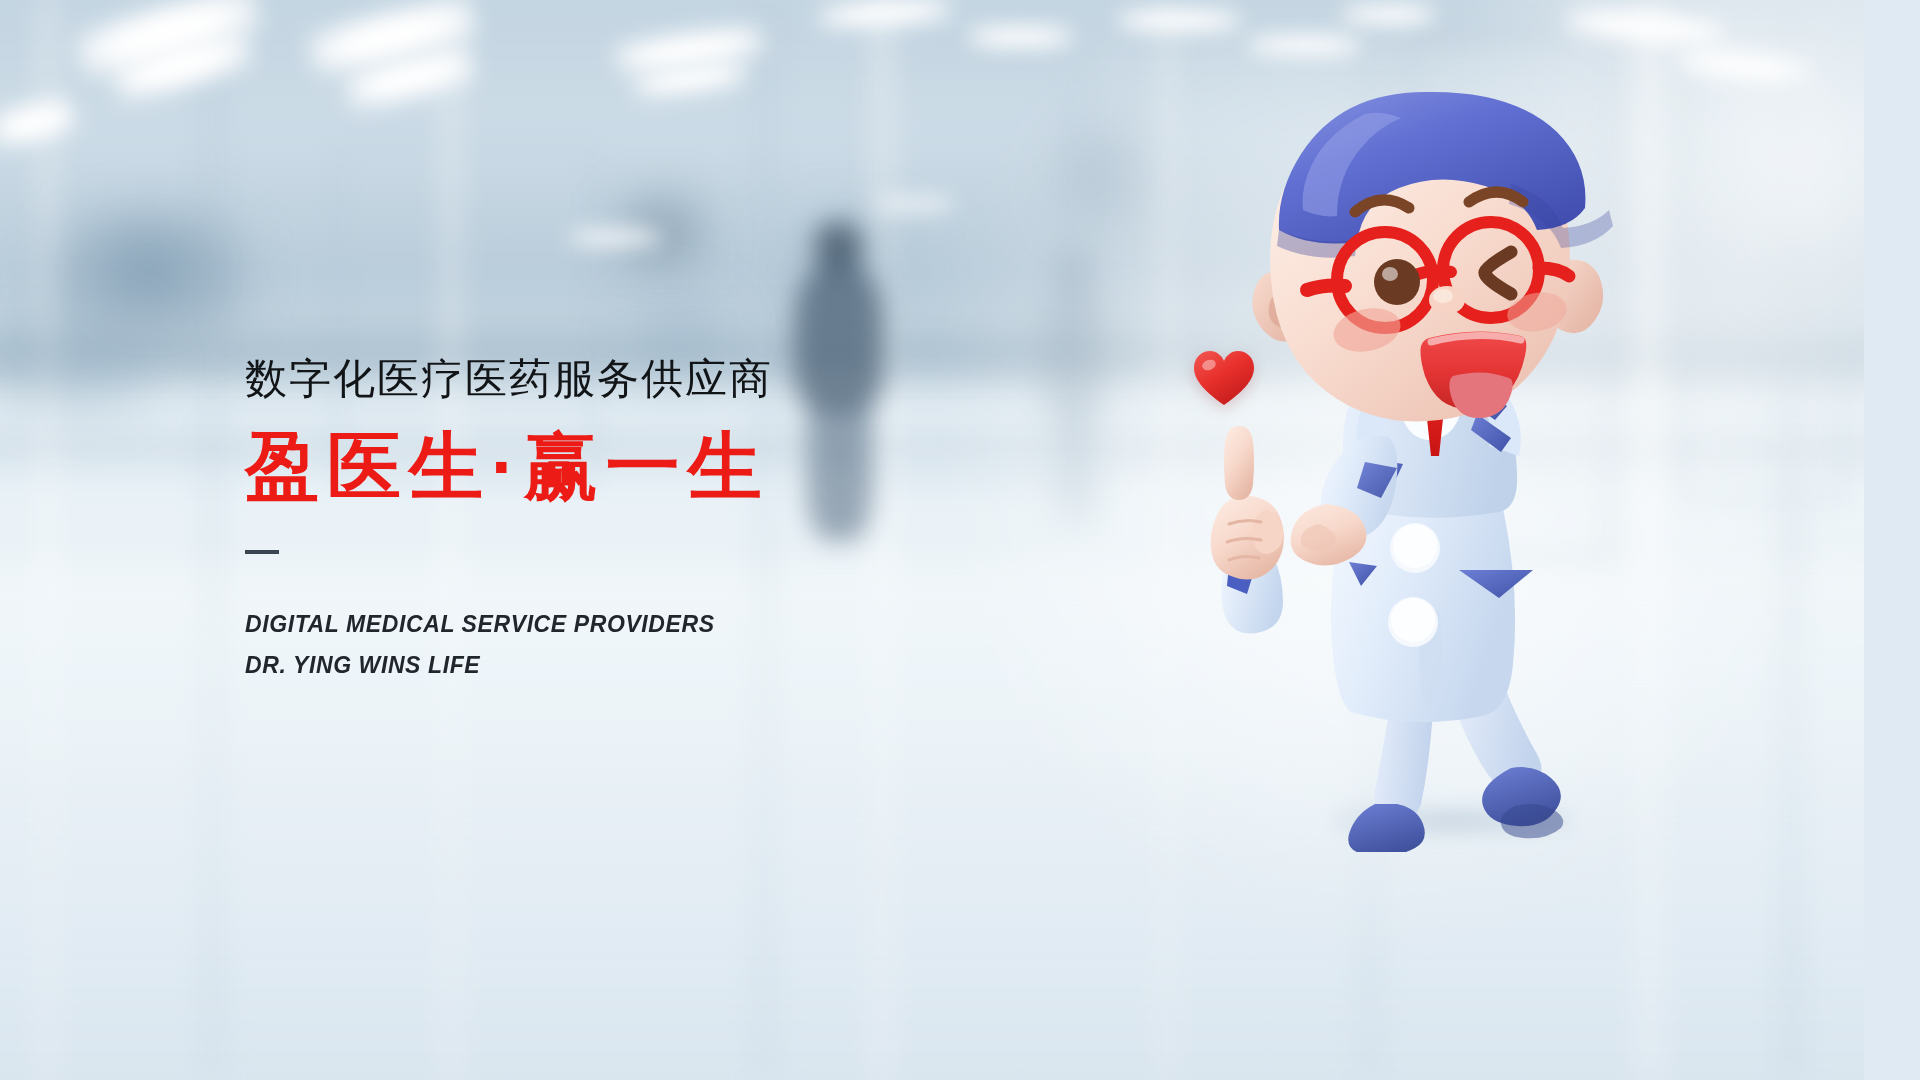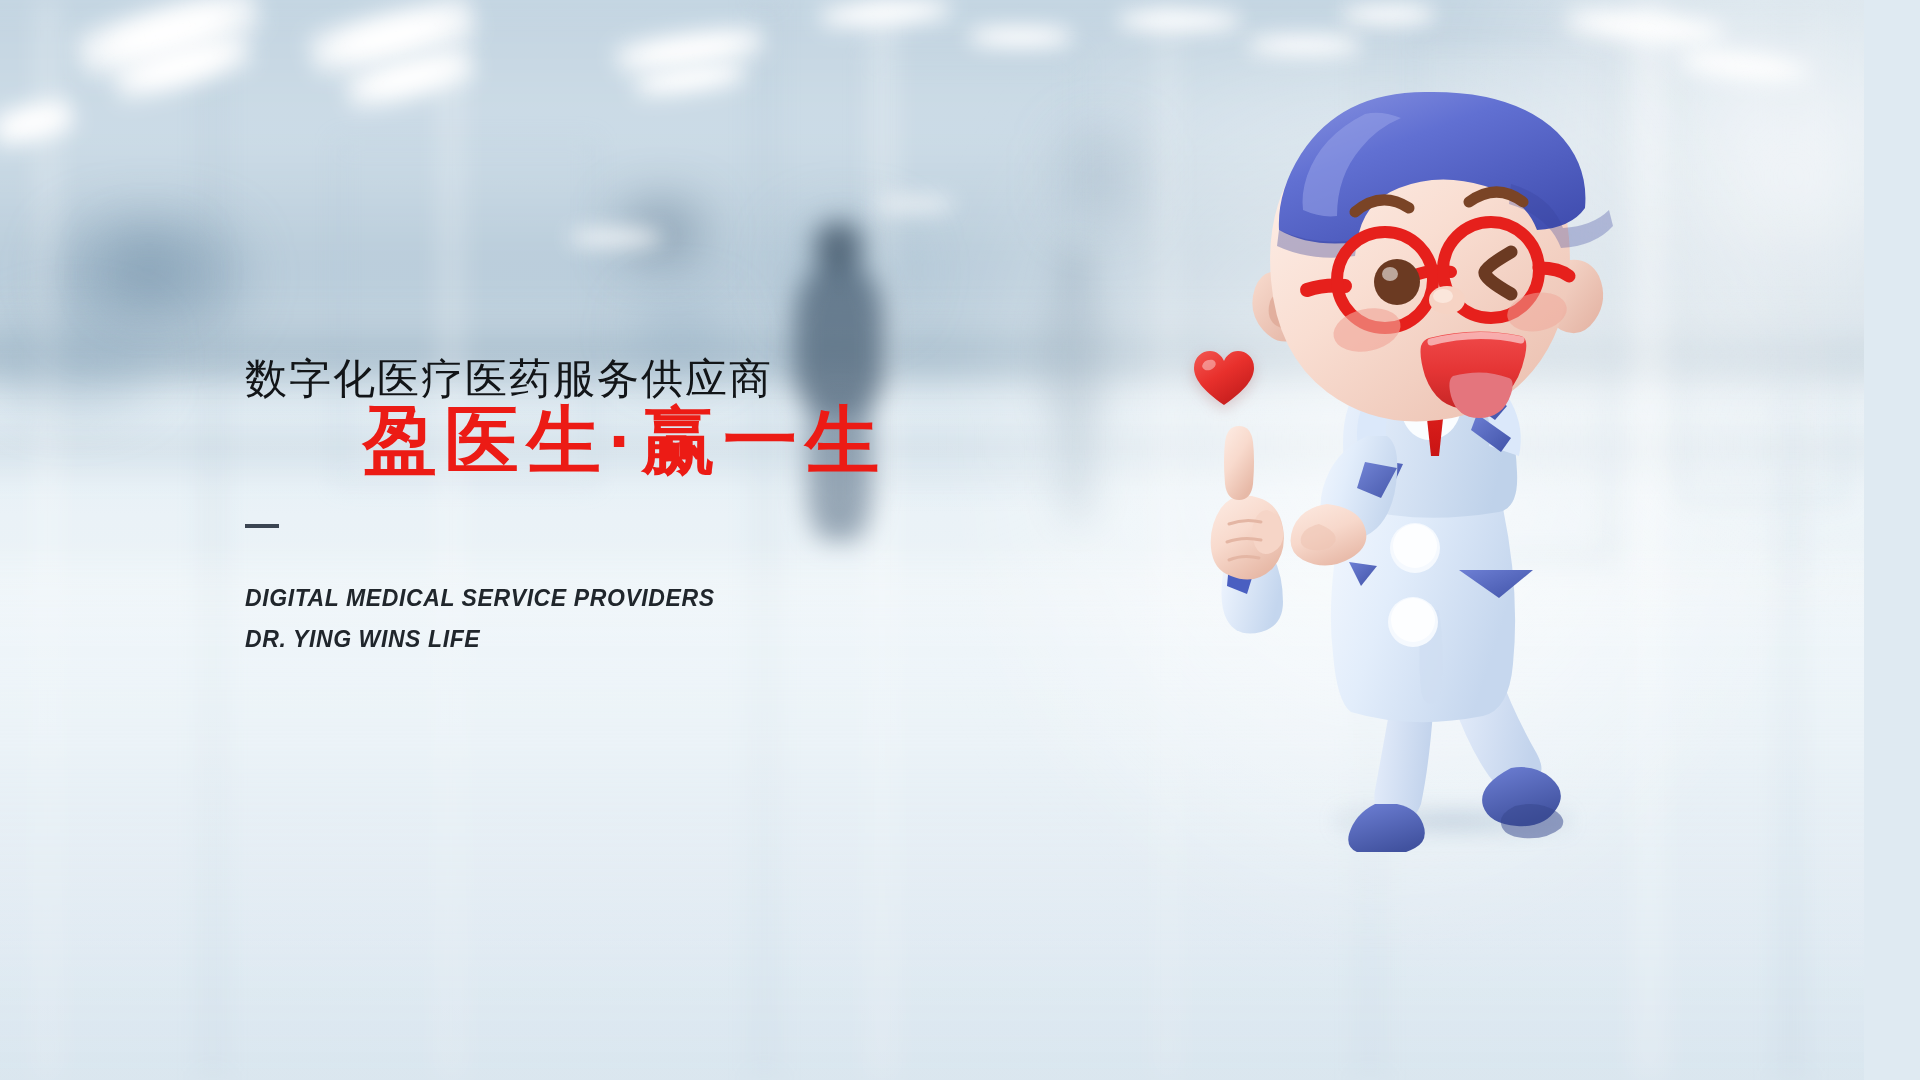--- a/index.html
+++ b/index.html
@@ -179,27 +179,27 @@
   }
   .eyebrow {
     font-size:42px;
     line-height:1.12;
     letter-spacing:2px;
     color:#121518;
     font-weight:400;
     white-space:nowrap;
   }
   .headline {
+    margin-top:26px;
     font-size:74px;
     line-height:1.06;
     font-weight:700;
     color:#ec1b15;
     letter-spacing:8px;
     white-space:nowrap;
-    text-align:center;
   }
   .rule {
     margin-top:44px;
     width:34px; height:4px;
     background:#3b4552;
   }
   .sub {
     margin-top:50px;
     font-size:23px;
     line-height:1.75;

